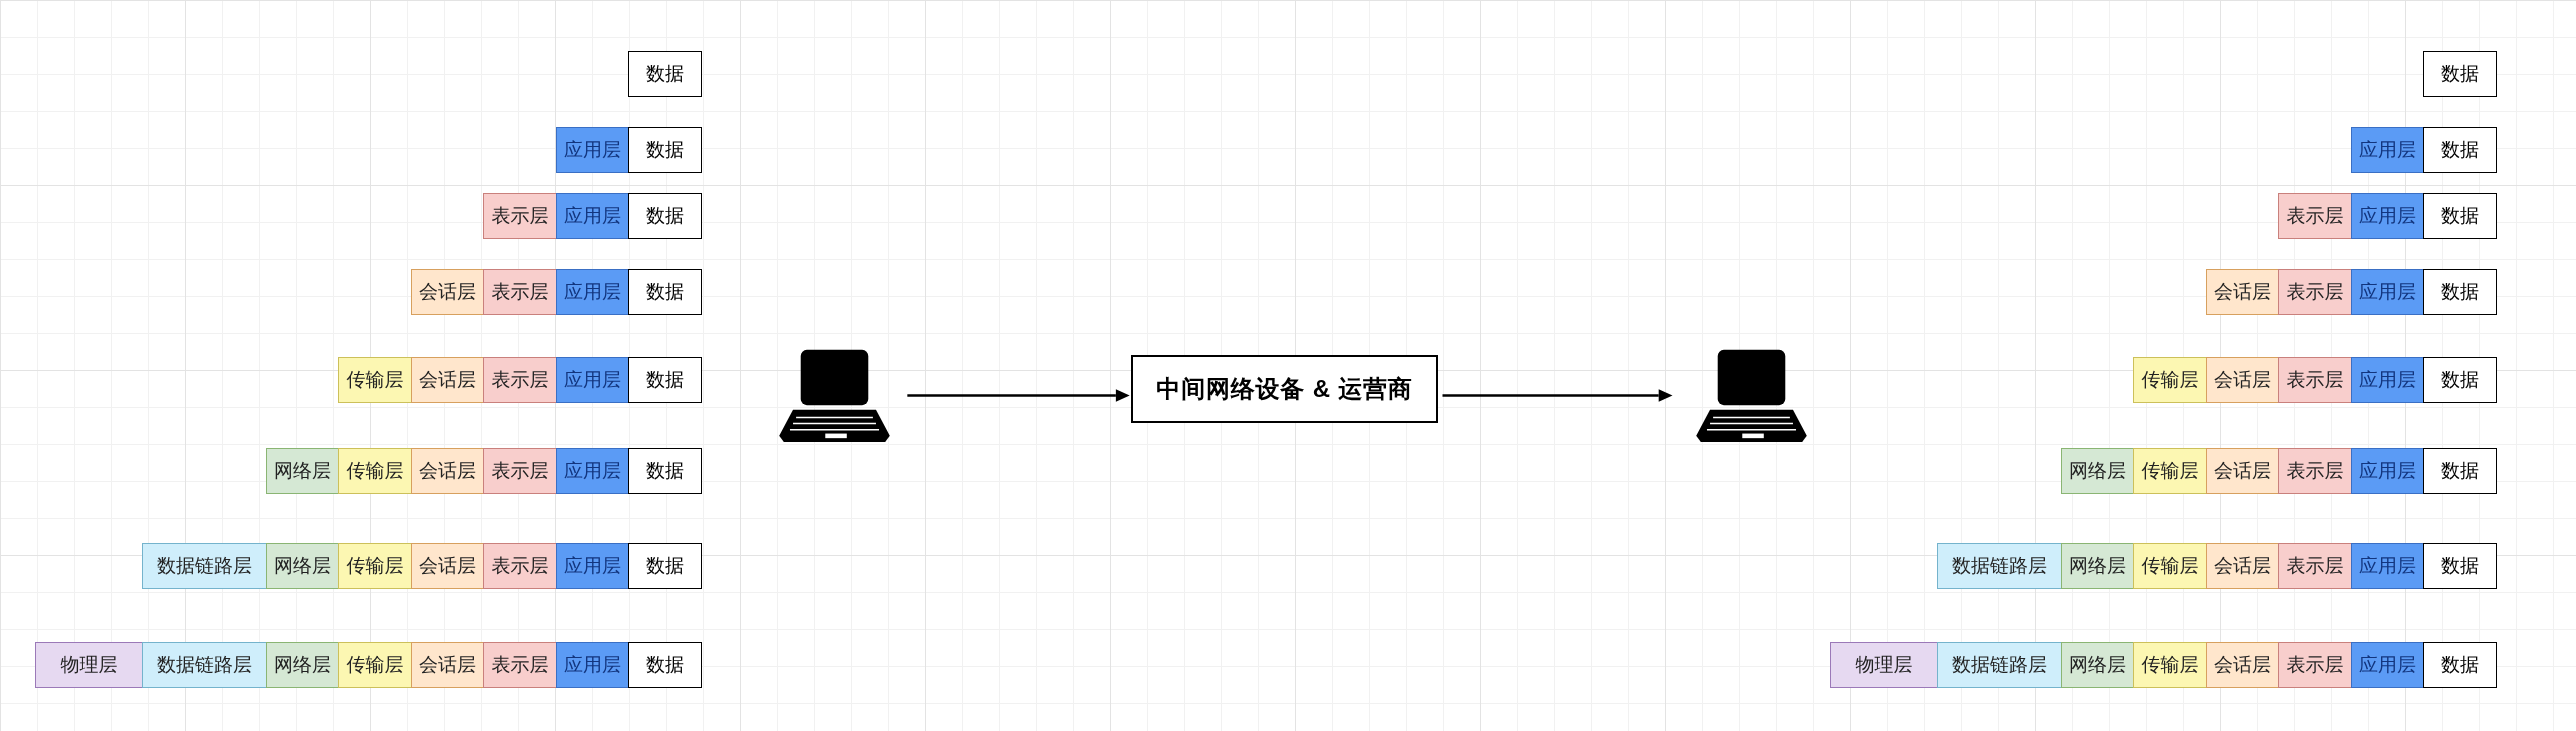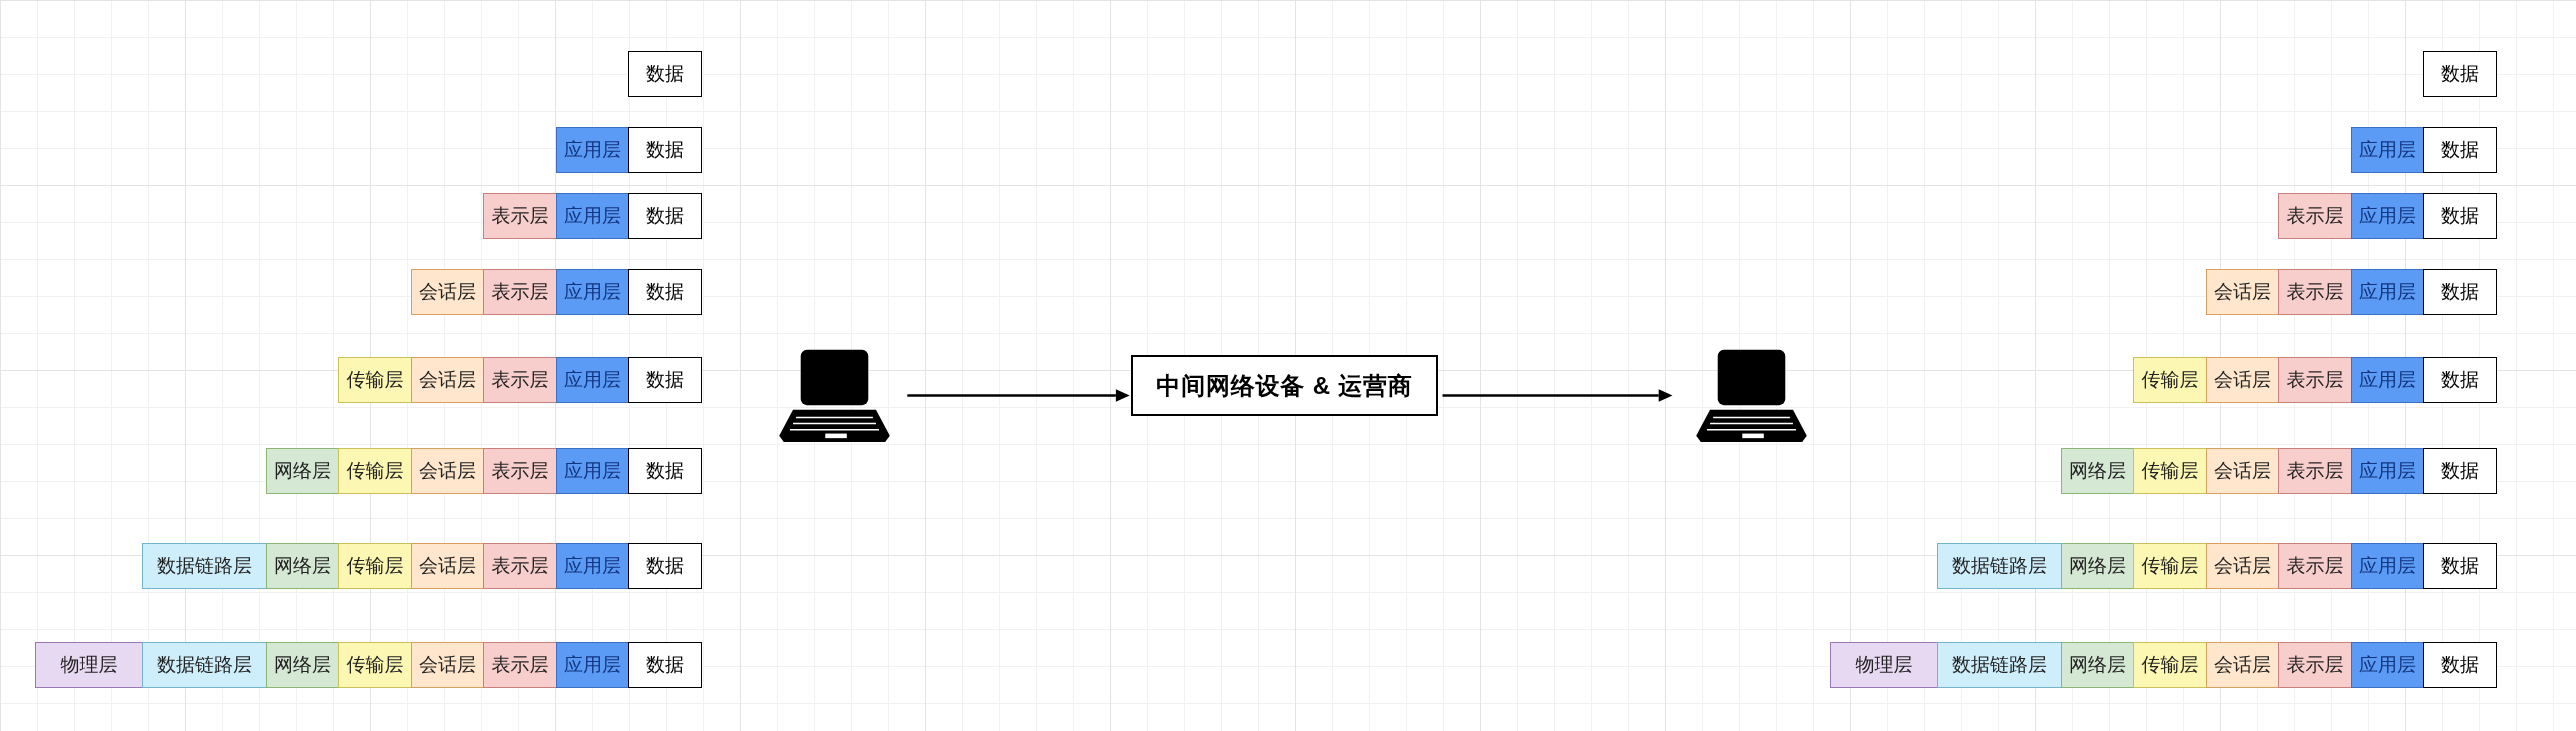--- a/index.html
+++ b/index.html
@@ -38,21 +38,21 @@
     flex: 0 0 auto;
     white-space: nowrap;
   }
   .cell + .cell { margin-left: -1.5px; }
   .data-cell { background: #ffffff; border-color: #000; color: #000; }
   .center-box {
     position: absolute;
     left: 1131px;
     top: 355px;
     width: 307px;
-    height: 61px;
+    height: 68px;
     background: #ffffff;
     border: 2.3px solid #000000;
     display: flex;
     align-items: center;
     justify-content: center;
     font-size: 24px;
     font-weight: 600;
     color: #000;
     letter-spacing: 0.8px;
   }

